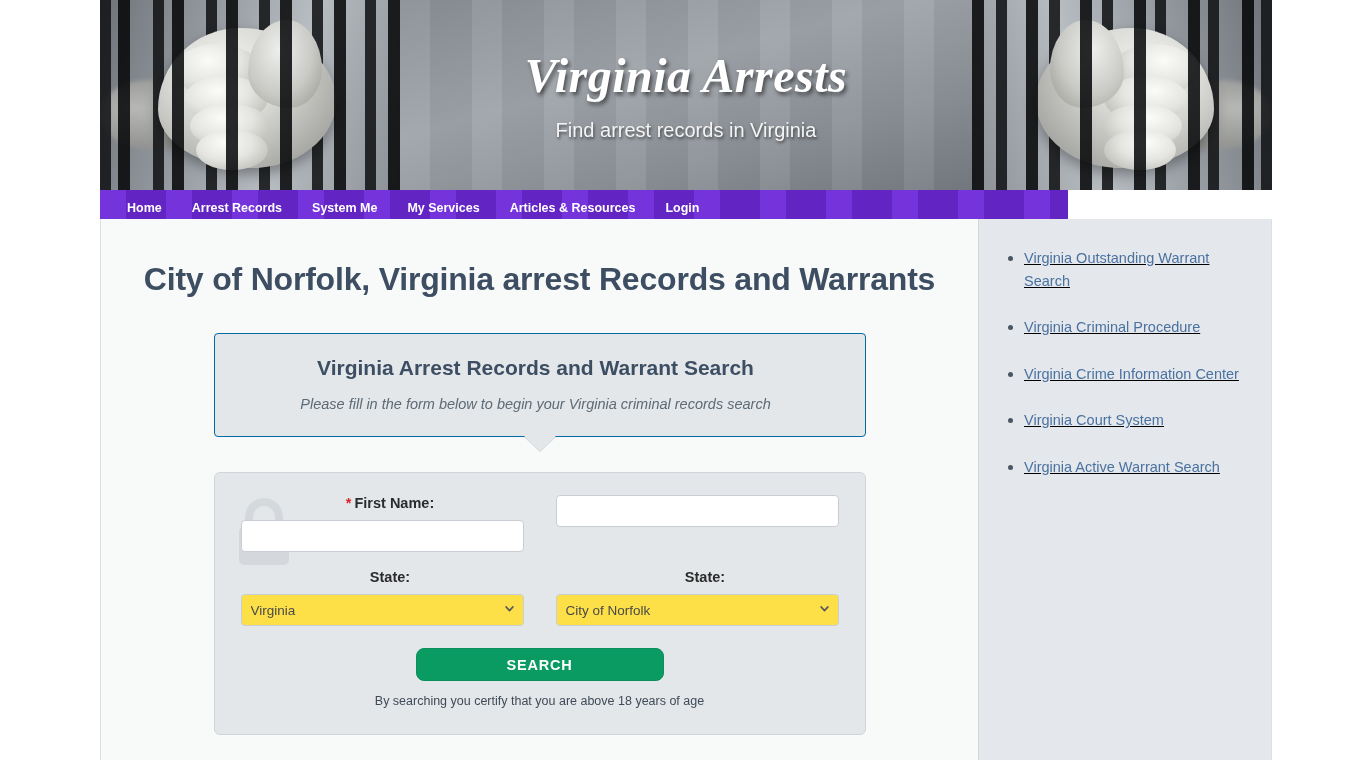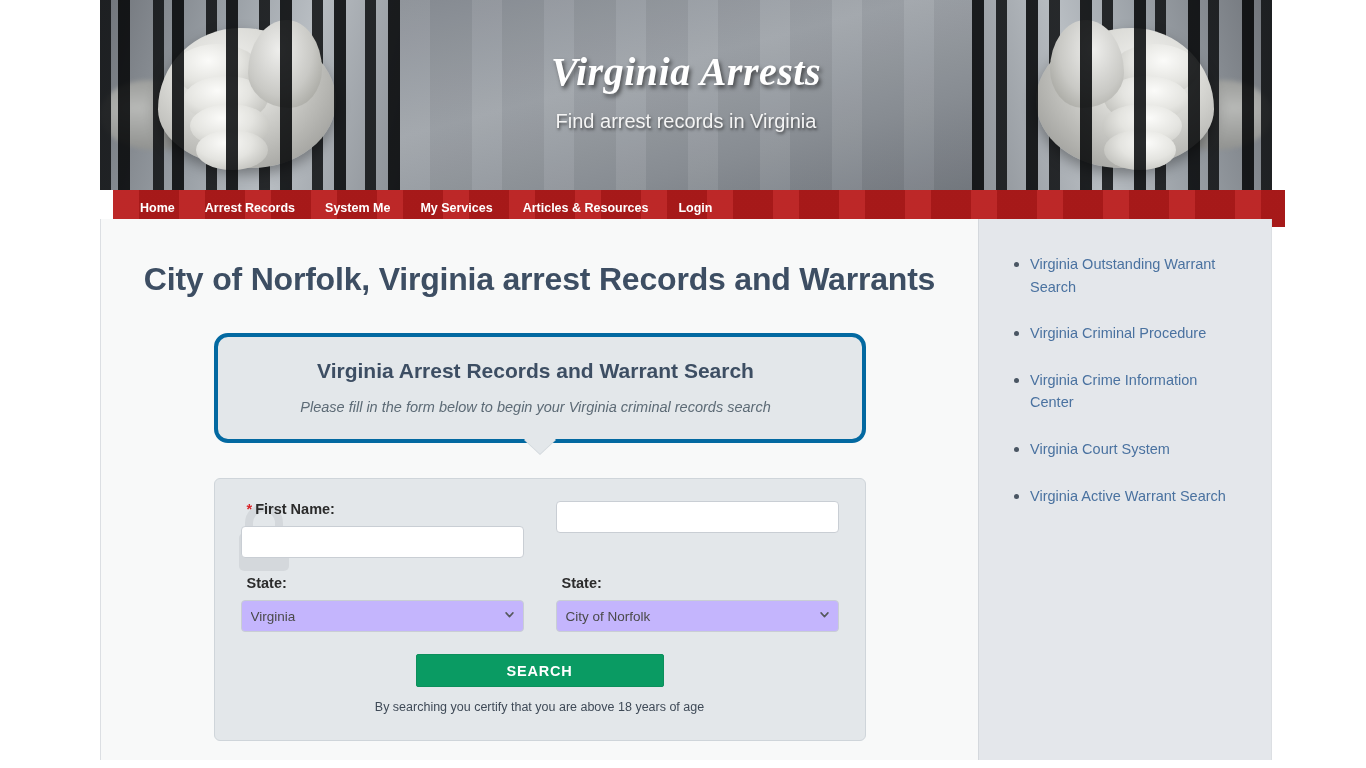--- a/index.html
+++ b/index.html
@@ -116,41 +116,41 @@
   .banner-text {
     position: absolute;
     left: 0; right: 0; top: 50px;
     text-align: center;
     z-index: 5;
   }
   .site-title {
     font-family: "Liberation Serif", serif;
     font-style: italic;
     font-weight: bold;
-    font-size: 40px;
+    font-size: 48px;
     color: #ffffff;
     letter-spacing: .5px;
     text-shadow: 2px 3px 4px rgba(0,0,0,.55);
     line-height: 1.1;
     margin: 0;
   }
   .site-tagline {
     font-family: Liberation Sans, sans-serif;
     font-size: 20px;
     color: #f4f4f4;
     text-shadow: 1px 2px 3px rgba(0,0,0,.55);
     margin: 16px 0 0 0;
   }
 
   
   .navbar {
     position: absolute;
-    left: 113px; top: 190px;
-    width: 1172px; height: 37px;
-    background: #b91c1c;
+    left: 100px; top: 190px;
+    width: 968px; height: 37px;
+    background: #6d28d9;
     overflow: hidden;
   }
   .navbar:before {
     content: "";
     position: absolute; inset: 0;
     background: repeating-linear-gradient(
       to right,
       rgba(255,255,255,.055) 0px,
       rgba(255,255,255,.055) 26px,
       rgba(0,0,0,.10) 26px,
@@ -209,22 +209,22 @@
     color: #3d4e63;
     letter-spacing: -0.2px;
   }
 
   
   .callout {
     position: relative;
     margin: 32px auto 0 auto;
     width: 652px;
     background: #e3e7ea;
-    border: 4px solid #0369a1;
-    border-radius: 14px;
+    border: 1px solid #0369a1;
+    border-radius: 4px;
     padding: 22px 24px 24px 16px;
     text-align: center;
   }
   .callout-title {
     font-size: 21px;
     font-weight: bold;
     color: #3d4e63;
     margin: 0;
   }
   .callout-sub {
@@ -267,21 +267,22 @@
     display: flex;
     gap: 32px;
   }
   .form-row + .form-row { margin-top: 17px; }
   .form-field { flex: 1; position: relative; z-index: 2; }
   .field-label {
     display: block;
     font-size: 14.5px;
     font-weight: bold;
     color: #2b2b2b;
-    margin: 0 0 9px 6px;
+    margin: 0 0 9px 16px;
+    text-align: center;
   }
   .req-star {
     color: #d9252a;
     font-weight: bold;
     margin-right: 3px;
   }
   .text-input {
     display: block;
     width: 100%;
     height: 32px;
@@ -291,21 +292,21 @@
     padding: 0 9px;
     font-size: 13.5px;
     font-family: "Liberation Sans", sans-serif;
     color: #333;
     outline: none;
   }
   .select-input {
     display: block;
     width: 100%;
     height: 32px;
-    background: #c4b5fd;
+    background: #fde047;
     border: 1px solid #c9ced4;
     border-radius: 4px;
     padding: 0 26px 0 9px;
     font-size: 13.5px;
     font-family: "Liberation Sans", sans-serif;
     color: #4a4a4a;
     outline: none;
     -webkit-appearance: none;
     appearance: none;
   }
@@ -320,21 +321,21 @@
     margin-top: 22px;
     text-align: center;
   }
   .search-btn {
     display: inline-block;
     width: 248px;
     height: 33px;
     line-height: 33px;
     background: #0a9b63;
     border: 1px solid #0c8f5c;
-    border-radius: 2px;
+    border-radius: 8px;
     color: #ffffff;
     font-size: 14.5px;
     font-weight: bold;
     letter-spacing: .8px;
     font-family: "Liberation Sans", sans-serif;
     cursor: pointer;
     padding: 0;
   }
   .disclaimer {
     margin: 13px 0 0 0;
@@ -345,23 +346,24 @@
 
   
   .side-title {
     margin: 0 0 14px 0;
     font-size: 27px;
     font-weight: normal;
     color: #414c59;
     letter-spacing: -0.2px;
   }
   .side-list {
-    margin: 6px;
+    margin: 0;
     padding: 0 0 0 17px;
     list-style: disc;
+    text-decoration: underline;
   }
   .side-list li {
     margin-bottom: 24px;
     color: #4a5663;
   }
   .side-link {
     color: #4a72a0;
     font-size: 14.5px;
     line-height: 1.56;
     text-decoration: none;

